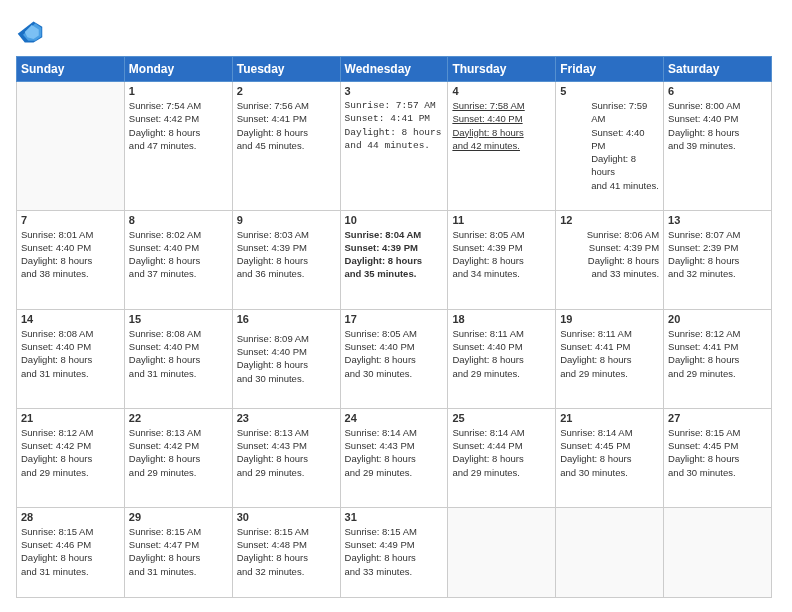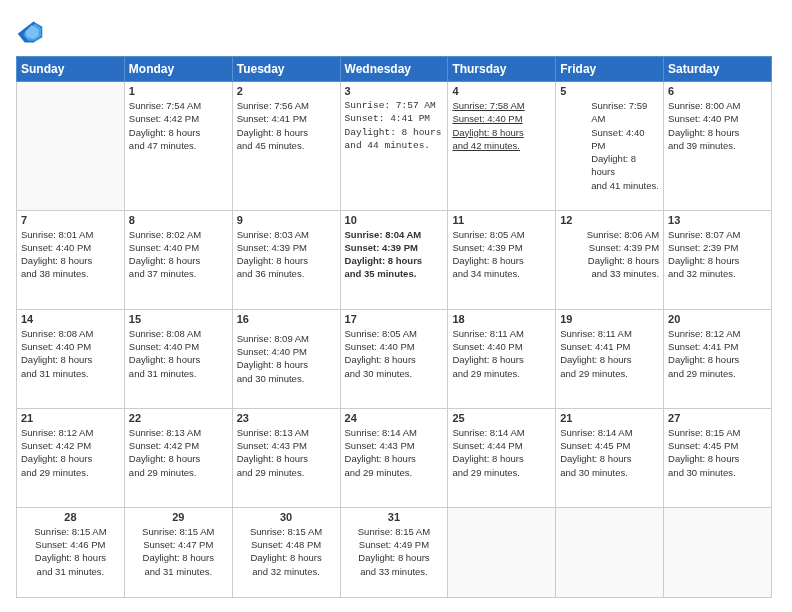--- a/index.html
+++ b/index.html
@@ -85,21 +85,20 @@
       font-size: 11px;
       margin-bottom: 2px;
     }
     .day-info {
       font-size: 9.5px;
       line-height: 1.4;
       color: #333;
     }
     .last-row td {
       height: 80px;
-      text-align: center;
     }
   </style>
 </head>
 <body>
 
 <div class="page">
   <div class="header">
     <div class="logo">
       <svg class="logo-icon" viewBox="0 0 32 32">
         <polygon points="20,4 30,10 30,22 20,28 10,28 2,18" fill="#1a6fc4"></polygon>

